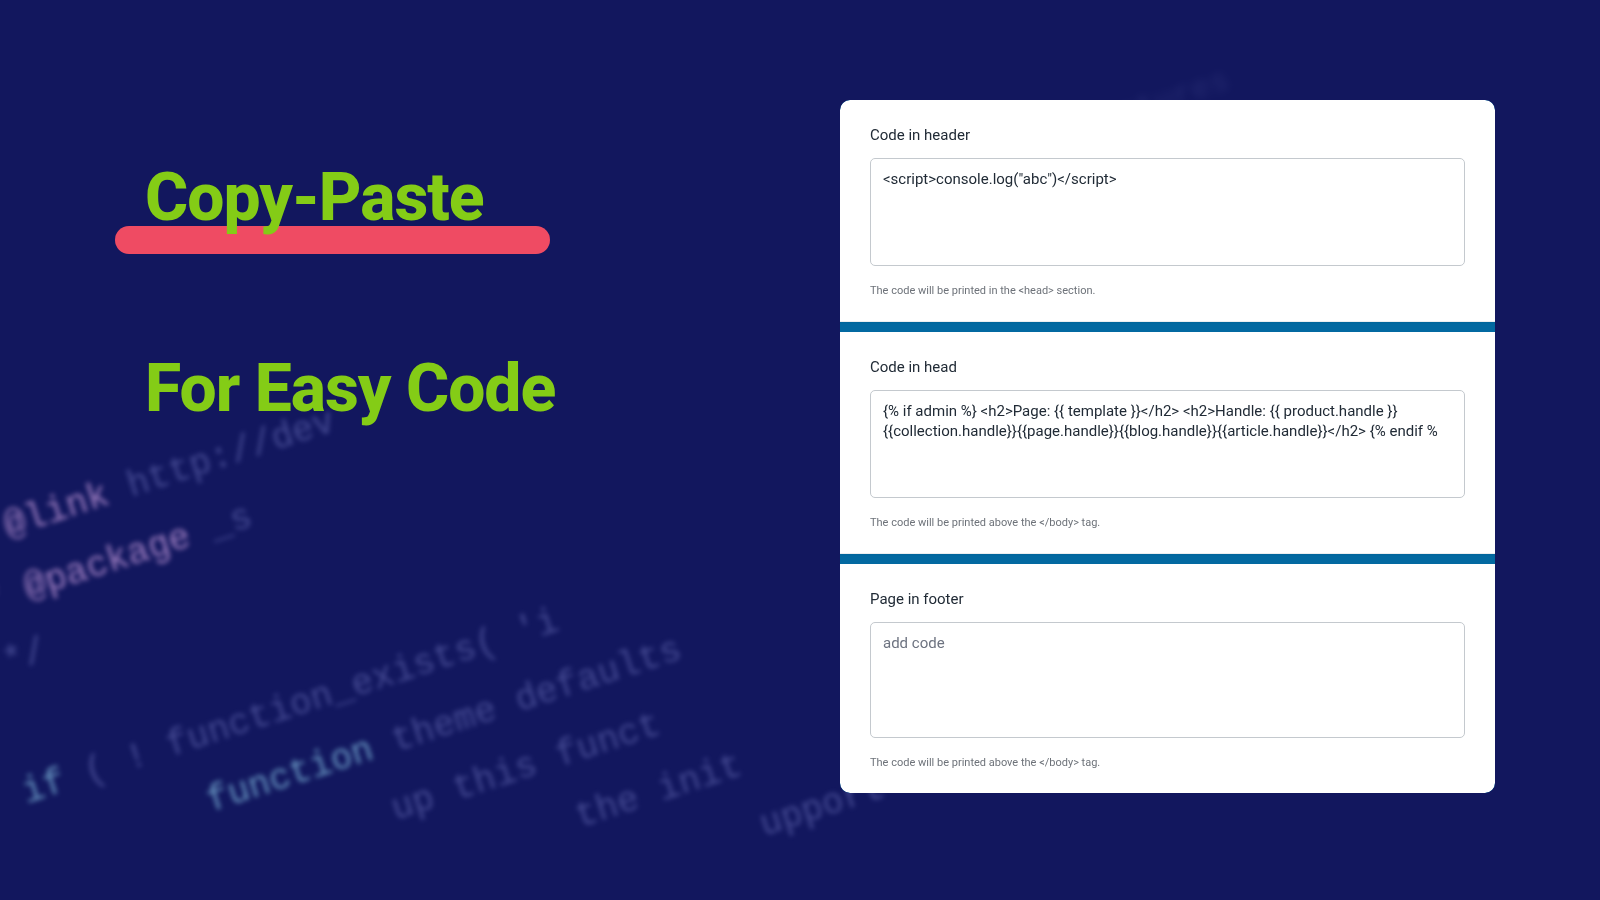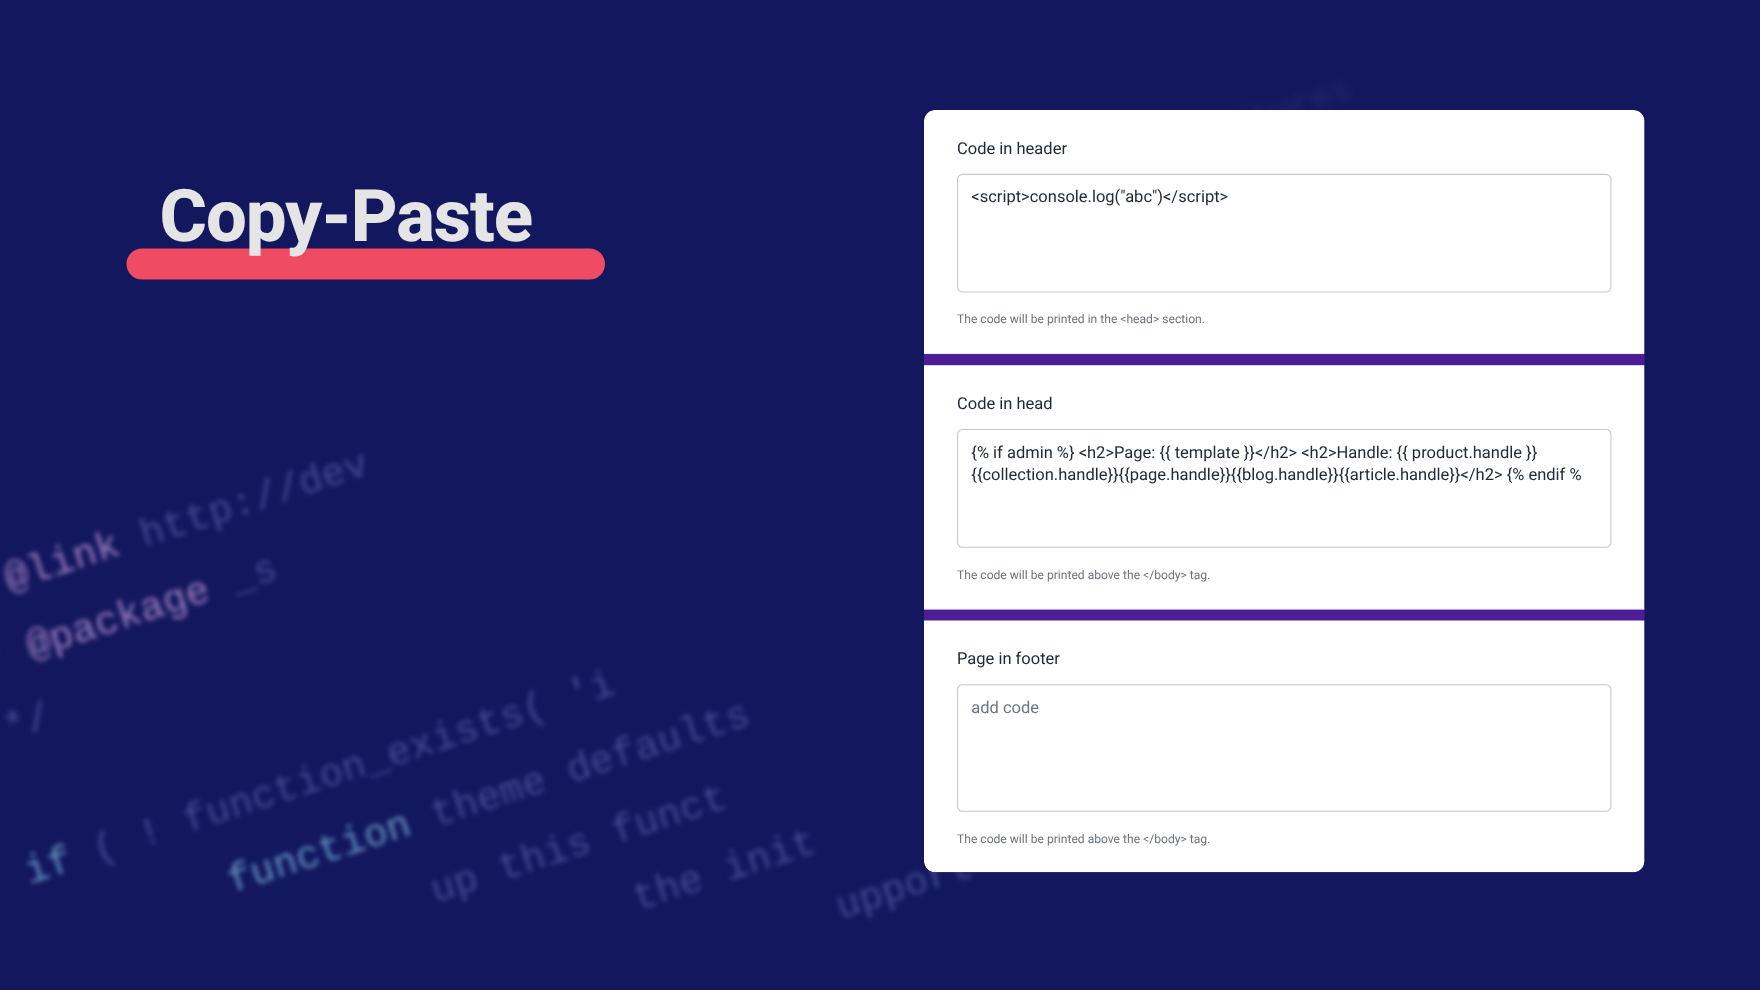--- a/index.html
+++ b/index.html
@@ -46,21 +46,21 @@
       line-height: 1.9;
       filter: blur(4px);
       opacity: 0.35;
       white-space: pre;
       pointer-events: none;
     }
     .headline {
       position: absolute;
       left: 145px;
       top: 150px;
-      color: #e5e5e5;
+      color: #84cc16;
       font-weight: 800;
       font-size: 66px;
       line-height: 1.45;
       letter-spacing: -1px;
     }
     .headline .highlight-wrap {
       position: relative;
       display: inline-block;
     }
     .headline .highlight {
@@ -71,21 +71,21 @@
       height: 28px;
       background: #EF4B63;
       border-radius: 14px;
       z-index: -1;
     }
     .panel {
       position: absolute;
       right: 105px;
       top: 100px;
       width: 655px;
-      background: #4c1d95;
+      background: #0369a1;
       border-radius: 10px;
       padding: 0;
       overflow: hidden;
     }
     .card {
       background: #fff;
       margin: 0;
       padding: 26px 30px 24px 30px;
       border-bottom: 1px solid #eceef0;
       box-shadow: 0 1px 2px rgba(0,0,0,0.04);
@@ -154,21 +154,21 @@
 
 
 setup()</div>
 
 <div class="headline">
   <div class="highlight-wrap">
     <span class="highlight"></span>
     <span>Copy-Paste</span>
   </div><br>
   <br>
-  <br>
+  <span>For Easy Code</span><br>
 </div>
 
 <div class="panel">
 
   <div class="card">
     <div class="card-label">Code in header</div>
     <textarea class="h1" style="">&lt;script&gt;console.log("abc")&lt;/script&gt;</textarea>
     <div class="caption">The code will be printed in the &lt;head&gt; section.</div>
   </div>
 

